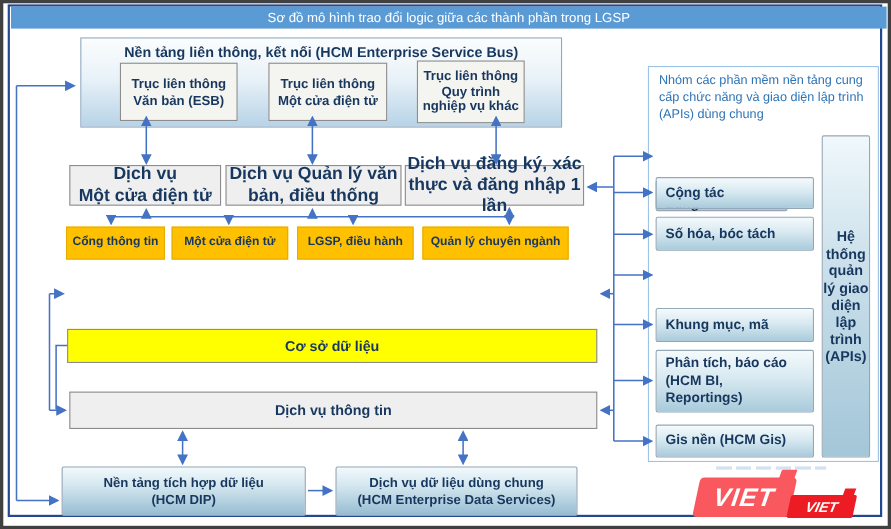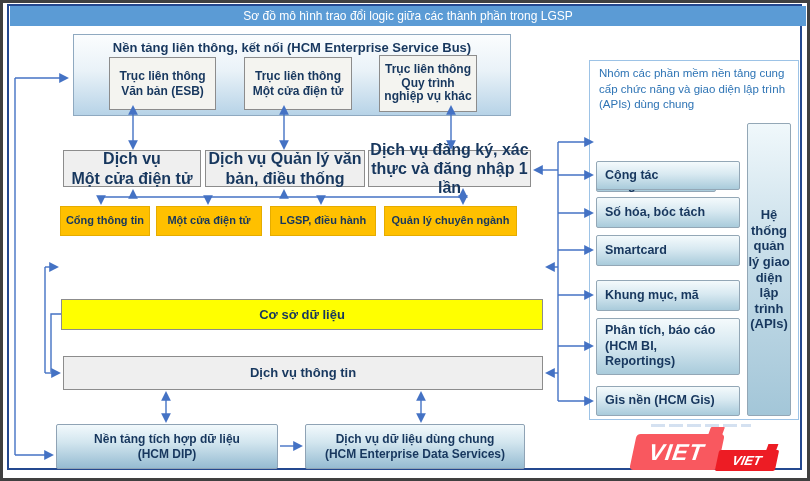--- a/index.html
+++ b/index.html
@@ -125,21 +125,20 @@
 (HCM Enterprise Data Services)</div>
 
   <div class="abs panel" style="left:586px;top:57px;width:210px;height:360px;"></div>
   <div class="abs panel-caption prelines" style="left:596px;top:63px;width:190px;">Nhóm các phần mềm nền tảng cung
 cấp chức năng và giao diện lập trình
 (APIs) dùng chung</div>
 
   <div class="abs panel-item" style="left:593px;top:125px;width:120px;height:28px;margin-top:36px;">Quản lý người dùng</div>
   <div class="abs panel-item" style="left:593px;top:158px;width:144px;height:29px;">Cộng tác</div>
   <div class="abs panel-item" style="left:593px;top:194px;width:144px;height:31px;">Số hóa, bóc tách</div>
-  <div class="abs panel-item" style="left:593px;top:232px;width:144px;height:31px;">Smartcard</div>
   <div class="abs panel-item" style="left:593px;top:277px;width:144px;height:31px;">Khung mục, mã</div>
   <div class="abs panel-item prelines" style="left:593px;top:315px;width:144px;height:57px;">Phân tích, báo cáo
 (HCM BI,
 Reportings)</div>
   <div class="abs panel-item" style="left:593px;top:383px;width:144px;height:30px;">Gis nền (HCM Gis)</div>
 
   <div class="abs box api-vertical prelines" style="left:744px;top:120px;width:44px;height:293px;">Hệ
 thống
 quản
 lý giao

